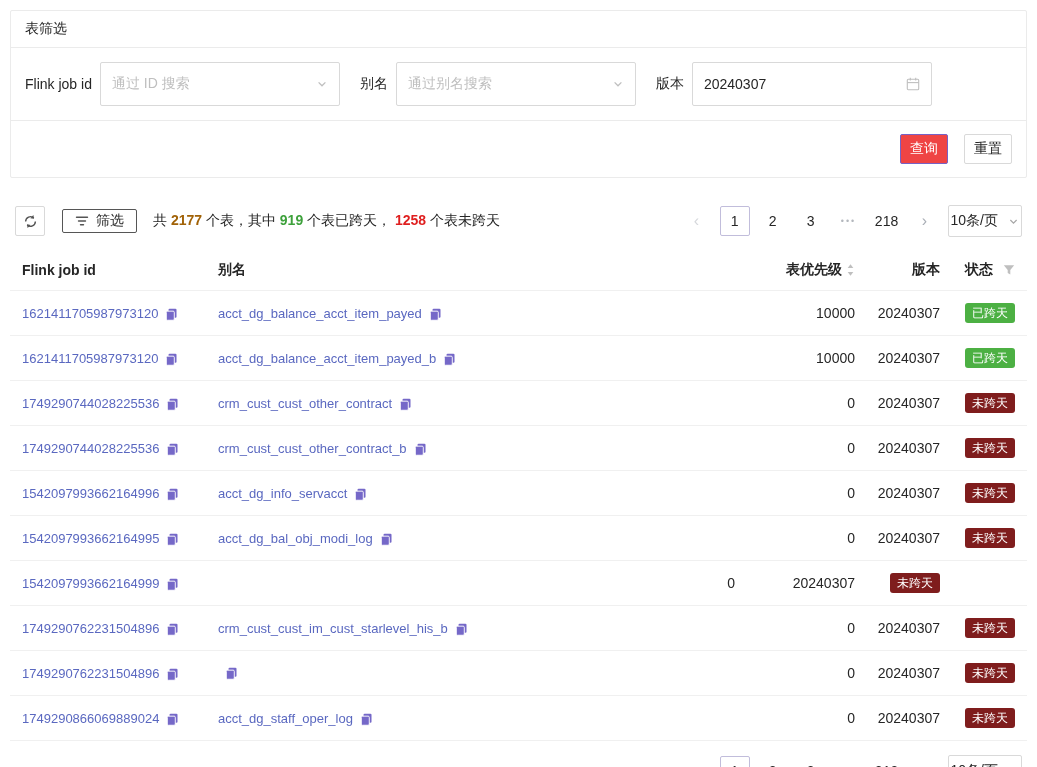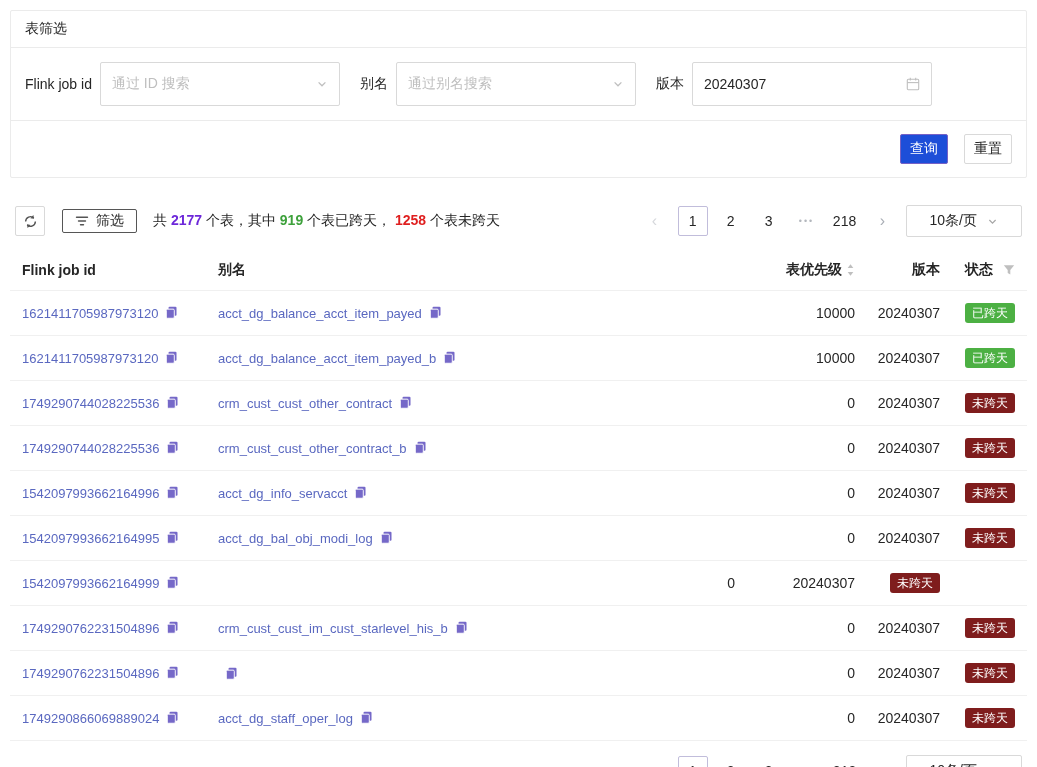--- a/index.html
+++ b/index.html
@@ -23,67 +23,67 @@
     padding: 0 11px; background: #fff; cursor: pointer; gap: 36px;
   }
   .placeholder { color: #bfbfbf; }
   .control .value { color: #262626; }
   .actions { display: flex; justify-content: flex-end; gap: 16px; padding: 13px 14px; border-top: 1px solid #ebebeb; }
   .btn {
     height: 30px; padding: 0 9px; font-size: 14px; border-radius: 2px;
     border: 1px solid #d9d9d9; background: #fff; color: #262626;
     cursor: pointer; font-family: inherit;
   }
-  .btn-primary { background: #1d4ed8; border-color: #7661c5; color: #fff; font-family: Liberation Serif, serif; }
+  .btn-primary { background: #ef4444; border-color: #7661c5; color: #fff; font-family: Liberation Serif, serif; }
 
   
   .toolbar { display: flex; align-items: center; margin-top: 27px; padding: 0 5px; }
   .icon-btn {
     width: 30px; height: 30px; border: 1px solid #d9d9d9; border-radius: 2px; background: #fff;
     display: flex; align-items: center; justify-content: center; cursor: pointer; margin-right: 17px;
   }
   .filter-btn {
     height: 24px; padding: 0 12px; display: flex; align-items: center; gap: 7px;
     border: 1px solid #565656; border-radius: 2px; background: #fff; cursor: pointer;
     font-size: 14px; color: #262626; margin-right: 16px; font-family: inherit;
   }
   .summary { font-size: 14px; white-space: nowrap; }
   .num { font-weight: bold; }
-  .n-blue { color: #6d28d9; text-align: center; }
+  .n-blue { color: #a16207; text-align: center; }
   .n-green { color: #3da13b; }
   .n-red { color: #df1f1f; }
 
   
   .pagination { display: flex; align-items: center; gap: 8px; margin-left: auto; }
   .page-item {
     min-width: 30px; height: 30px; display: inline-flex; align-items: center; justify-content: center;
     border-radius: 2px; cursor: pointer; font-size: 14px; color: #262626; background: #fff;
     border: 1px solid transparent; user-select: none;
   }
   .page-item.active { border-color: #c1bddb; }
   .page-prev { color: #d6d8dc; font-size: 16px; cursor: default; }
   .page-next { color: #aaafb6; font-size: 16px; }
   .page-ellipsis { color: #b3b7bd; font-size: 9px; letter-spacing: 2px; }
   .size-select {
     height: 32px; border: 1px solid #d9d9d9; border-radius: 2px; background: #fff;
-    display: inline-flex; align-items: center; gap: 10px; padding: 0 23px; cursor: pointer;
+    display: inline-flex; align-items: center; gap: 10px; padding: 0 2px; cursor: pointer;
   }
 
   
   .table { margin-top: 12px; }
   .thead, .tr {
     display: grid; grid-template-columns: 196px 1fr 120px 85px 75px;
     align-items: center; padding: 0 12px;
   }
   .thead { height: 42px; border-bottom: 1px solid #f0f0f0; font-weight: bold; }
   .tr { height: 45px; border-bottom: 1px solid #f0f0f0; }
   .th { display: flex; align-items: center; gap: 4px; }
   .th-right { justify-content: flex-end; }
   .td-right { text-align: right; }
-  .td-cell { display: flex; align-items: flex-start; }
+  .td-cell { display: flex; align-items: flex-end; }
   .link { color: #5a68c0; font-size: 13px; cursor: pointer; white-space: nowrap; }
   .copy { margin-left: 7px; cursor: pointer; display: inline-flex; align-items: center; }
   .badge {
     display: inline-block; padding: 4px 7px; border-radius: 3px;
     font-size: 12px; line-height: 1; color: #fff; white-space: nowrap;
   }
   .badge-success { background: #4cb043; }
   .badge-error { background: #7f1d1d; }
 
   .bottom-bar { display: flex; justify-content: flex-end; margin-top: 14px; padding: 0 5px; }

